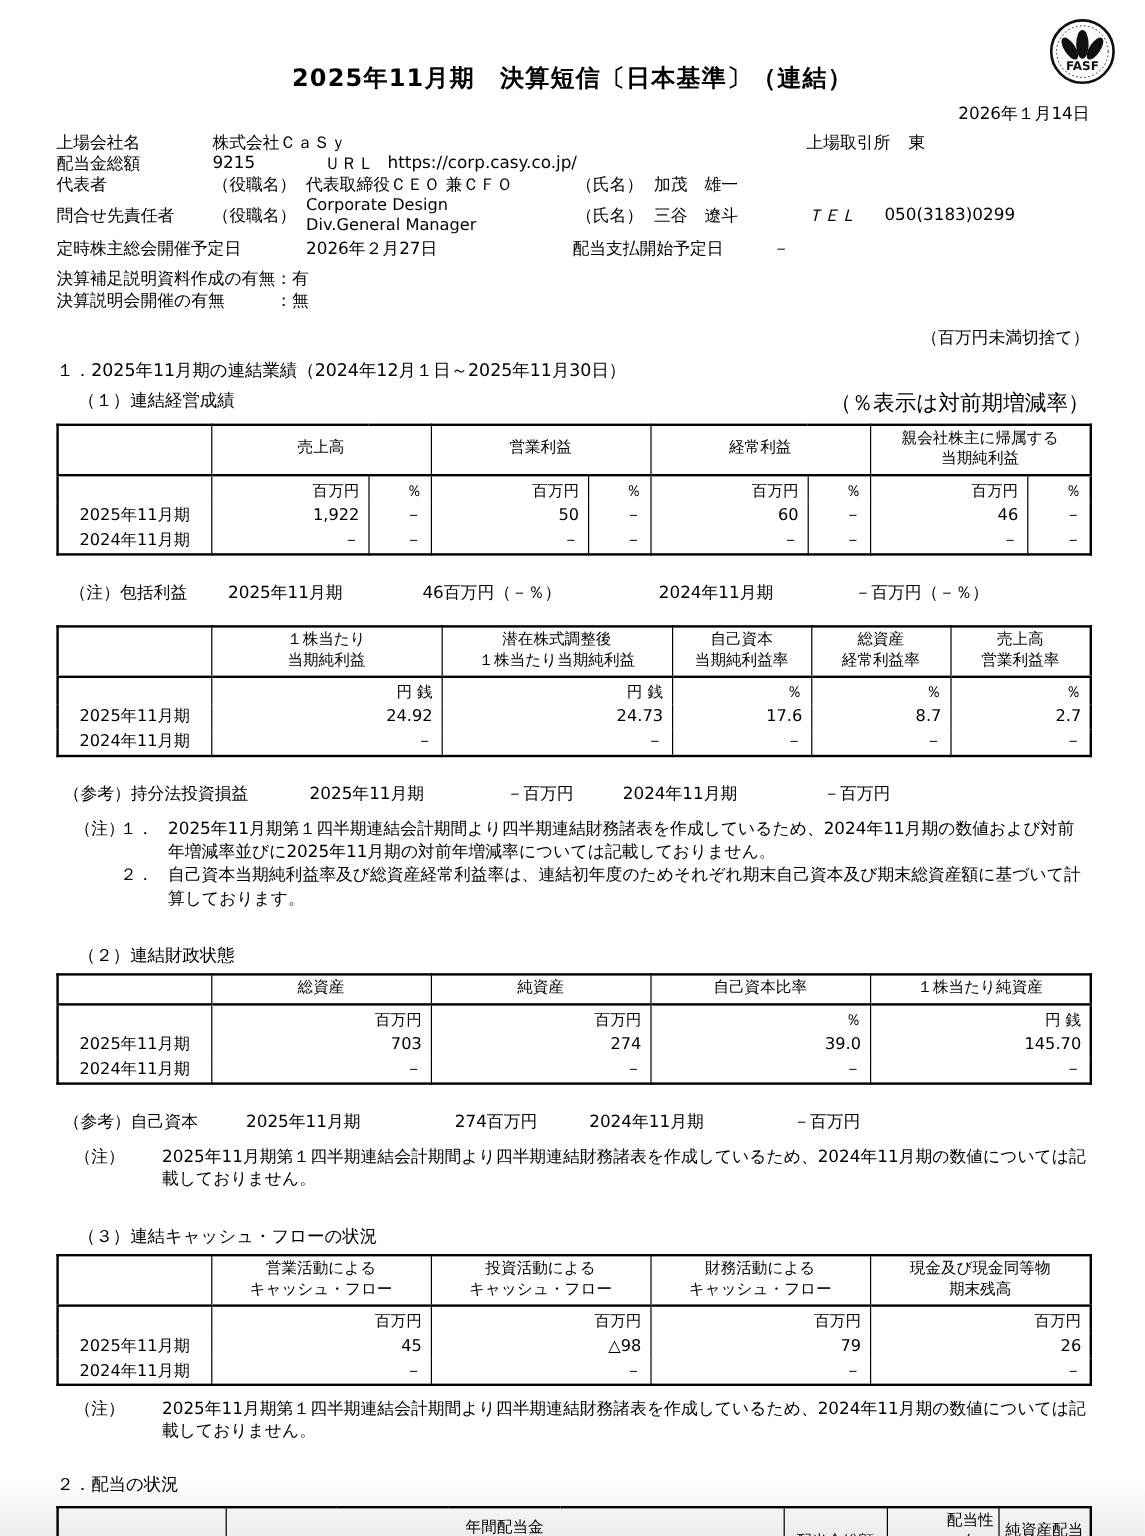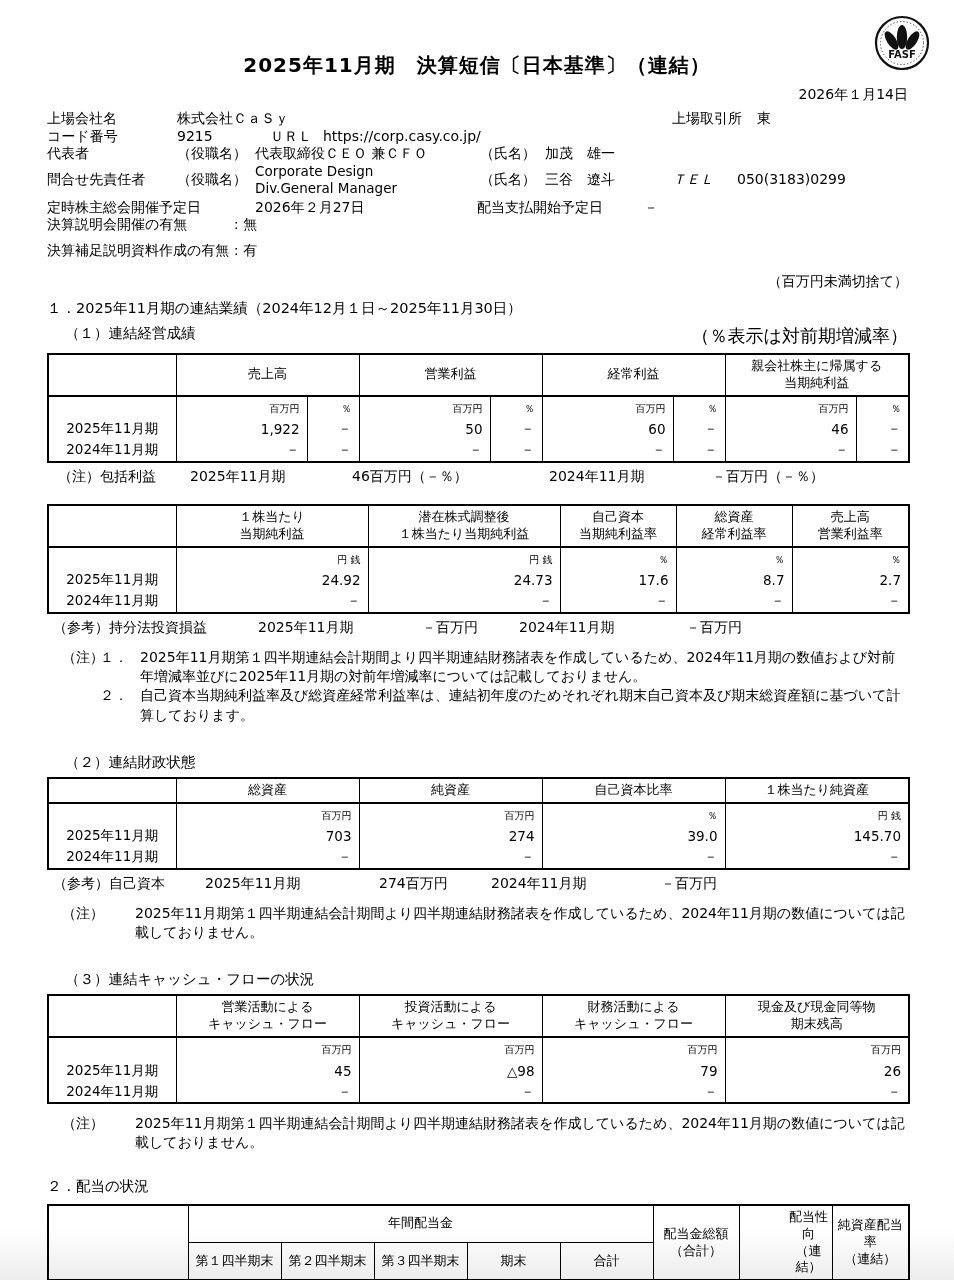--- a/index.html
+++ b/index.html
@@ -56,25 +56,25 @@
     border:2px solid #000;
     font-size:13.5px;
   }
   table.fin th, table.fin td{border:1px solid #000;padding:0 7px 0 4px;}
   table.fin thead th{
     font-weight:normal;font-size:13px;text-align:center;
     vertical-align:middle;white-space:pre-line;line-height:1.3;
     border-bottom:2px solid #000;padding:3px 2px;
   }
   table.fin tbody td{border-top:none;border-bottom:none;height:21px;}
-  table.fin td.unit{text-align:right;font-size:10px;height:20px;padding-top:2px;}
+  table.fin td.unit{text-align:right;font-size:13px;height:20px;padding-top:2px;}
   table.fin td.num{text-align:right;}
   table.fin td.rowlbl{text-align:center;padding:0 2px;white-space:nowrap;}
   
-  .seg-row{position:relative;height:19px;margin-top:5px;font-size:14px;}
+  .seg-row{position:relative;height:19px;margin-top:22px;font-size:14px;}
   .seg-row span{position:absolute;top:0;white-space:nowrap;}
   
   .note-block{position:relative;margin:10px 46px 0 62px;font-size:14px;line-height:1.38;}
   .note-block .note-label{position:absolute;left:0;top:0;}
   .note-block.simple{padding-left:73px;}
   .note-block.numbered{padding-left:78px;}
   .note-item{position:relative;}
   .note-item .item-no{position:absolute;left:-40px;top:0;} .spacer12{height:12px;}
   .spacer16{height:16px;} .spacer20{height:20px;}
 </style>
@@ -98,21 +98,21 @@
   <div class="doc-date">2026年１月14日</div>
 
   <div class="hinfo">
     <div class="hrow">
       <span class="x47">上場会社名</span>
       <span class="x175">株式会社ＣａＳｙ</span>
       <span class="x672">上場取引所</span>
       <span class="x757">東</span>
     </div>
     <div class="hrow">
-      <span class="x47">コード番号</span>
+      <span class="x47">配当金総額</span>
       <span class="x175">9215</span>
       <span class="x270">ＵＲＬ</span>
       <span class="x323">https://corp.casy.co.jp/</span>
     </div>
     <div class="hrow">
       <span class="x47">代表者</span>
       <span class="x175">（役職名）</span>
       <span class="x255">代表取締役ＣＥＯ 兼ＣＦＯ</span>
       <span class="x480">（氏名）</span>
       <span class="x545">加茂　雄一</span>
@@ -126,25 +126,25 @@
       <span class="x545" style="top:8px;">三谷　遼斗</span>
       <span class="x672" style="top:8px;font-style:italic;">ＴＥＬ</span>
       <span class="x737" style="top:8px;">050(3183)0299</span>
     </div>
     <div class="hrow">
       <span class="x47">定時株主総会開催予定日</span>
       <span class="x255">2026年２月27日</span>
       <span class="x477">配当支払開始予定日</span>
       <span class="x644">－</span>
     </div>
+    <div class="hrow gap-top">
+      <span class="x47">決算補足説明資料作成の有無：有</span>
+    </div>
     <div class="hrow">
       <span class="x47">決算説明会開催の有無　　　：無</span>
-    </div>
-    <div class="hrow gap-top">
-      <span class="x47">決算補足説明資料作成の有無：有</span>
     </div>
   </div>
 
   <div class="rounding-note">（百万円未満切捨て）</div>
 
   <div class="sec-heading">１．2025年11月期の連結業績（2024年12月１日～2025年11月30日）</div>
   <div class="sub-heading">
     <span>（１）連結経営成績</span>
     <span class="right-note">（％表示は対前期増減率）</span>
   </div>

